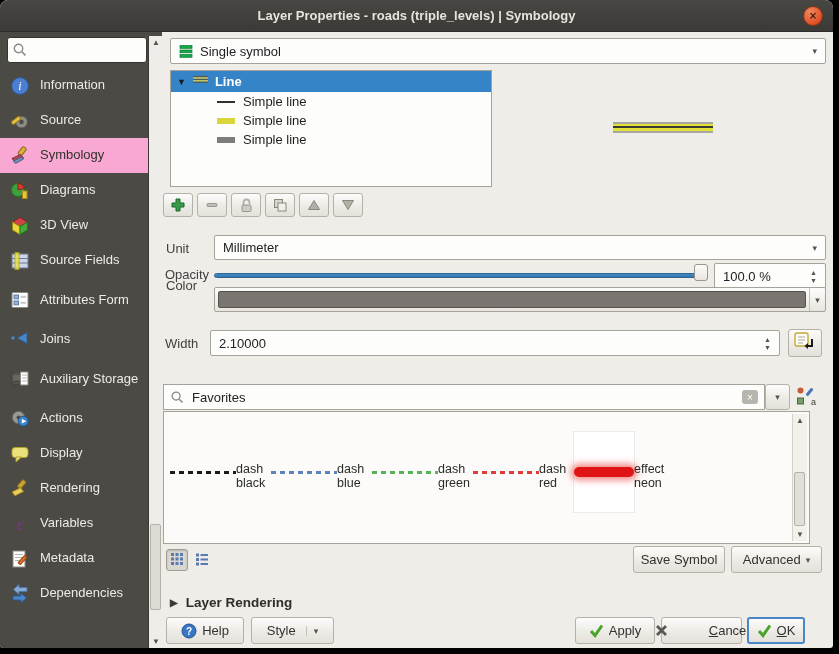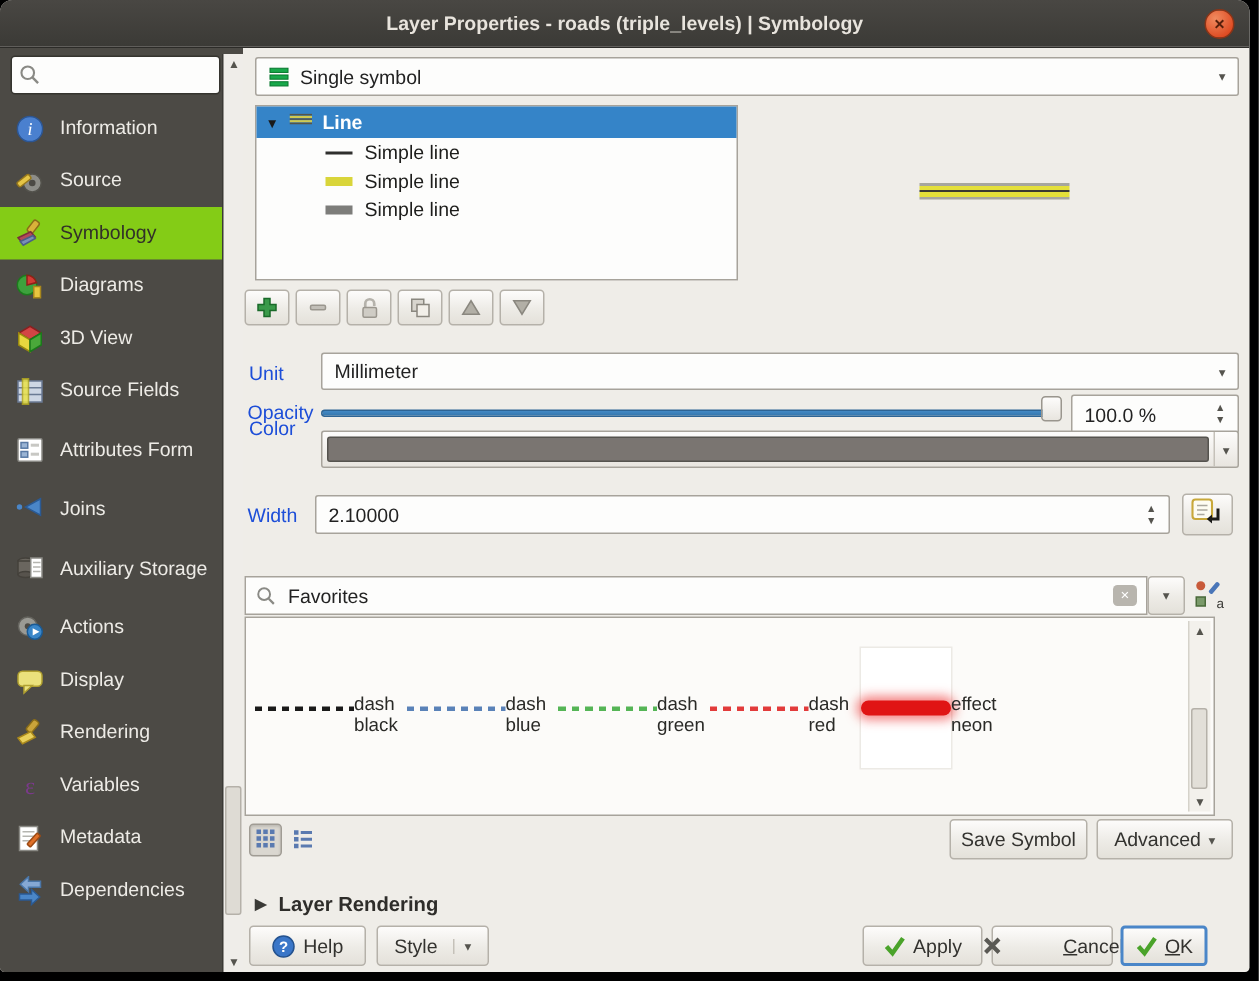--- a/index.html
+++ b/index.html
@@ -20,40 +20,40 @@
   
   .sidebar { position:absolute; left:0; top:32px; width:162px; bottom:0; background:#4c4a45; }
   .sb-search-wrap { position:absolute; left:7px; top:5px; width:140px; height:26px; }
   .sb-search { width:100%; height:100%; border:1px solid #35342f; border-radius:3px;
                background:#fdfdfc; padding:0 6px 0 24px; font-size:12px; color:#333; outline:none; }
   .sb-search-icon { position:absolute; left:5px; top:5px; width:16px; height:16px; }
   .sb-items { position:absolute; left:0; top:36px; width:148px; display:flex; flex-direction:column; }
   .sb-item { display:flex; align-items:center; gap:9px; padding-left:9px; height:35px;
              color:#edebe6; font-size:13px; cursor:pointer; }
   .sb-item.tall { height:44px; }
-  .sb-item.selected { background:#84cc16; color:#323129; }
+  .sb-item.selected { background:#f9a8d4; color:#323129; }
   .sb-item .sb-ic { width:22px; height:20px; flex:0 0 22px; display:flex; align-items:center; justify-content:center; }
   .sb-item .lbl { line-height:1.12; }
   .sb-scroll { position:absolute; right:0; top:4px; bottom:0; width:14px; background:#efede9;
                border-left:1px solid #3a3935; }
   .sb-scroll .arr { position:absolute; left:0; width:14px; height:13px; display:flex;
                     align-items:center; justify-content:center; font-size:8px; color:#55544e; }
   .sb-scroll .arr.up { top:0; }
   .sb-scroll .arr.down { bottom:0; }
   .sb-scroll .thumb { position:absolute; left:1px; width:11px; top:488px; height:86px;
                       background:#dedbd4; border:1px solid #b5b1a9; border-radius:2px; }
 
   
   .btn { position:absolute; background:linear-gradient(#fdfcfb,#edebe6 55%,#e4e1da);
          border:1px solid #b5b1a9; border-radius:3px; color:#33322f; font-size:13px;
          display:flex; align-items:center; justify-content:center; gap:5px; cursor:pointer; }
   .combo { position:absolute; background:#fdfdfc; border:1px solid #a7a39b; border-radius:2px;
            display:flex; align-items:center; gap:6px; padding:0 8px; font-size:13px; color:#222; }
   .combo .arrow, .arrow-glyph { margin-left:auto; font-size:9px; color:#55544e; }
-  .form-label { position:absolute; font-size:13px; color:#1d4ed8; }
+  .form-label { position:absolute; font-size:13px; color:#404040; }
   .spin-col { margin-left:auto; display:flex; flex-direction:column; align-items:center;
               justify-content:center; gap:1px; font-size:7px; color:#55544e; line-height:1; }
 
   
   .tree { position:absolute; left:170px; top:70px; width:322px; height:117px;
           background:#fdfdfc; border:1px solid #a7a39b; }
   .tree-root { height:21px; background:#3584c8; display:flex; align-items:center; gap:7px;
                padding-left:6px; color:#fff; font-weight:bold; font-size:13px; }
   .tree-expand { font-size:9px; color:#1a1a1a; }
   .tree-child { height:19px; display:flex; align-items:center; gap:8px; padding-left:46px;
@@ -554,21 +554,21 @@
 
   <div class="btn" style="left:166px; top:617px; width:78px; height:27px;">
     <span class="icon16">
       <svg viewBox="0 0 16 16" width="16" height="16">
           <circle cx="8" cy="8" r="7" fill="#3a76c8" stroke="#24528f"></circle>
           <text x="8" y="11.8" font-size="10" font-weight="bold" fill="#fff" text-anchor="middle">?</text>
         </svg>
     </span>
     <span>Help</span>
   </div>
-  <div class="btn" style="left:251px; top:617px; width:75px; height:27px; gap:10px;">
+  <div class="btn" style="left:251px; top:617px; width:83px; height:27px; gap:10px;">
     <span>Style</span>
     <span class="arrow-glyph" style="margin:0; border-left:1px solid #c5c1b9; padding-left:7px;">▾</span>
   </div>
   <div class="btn" style="left:575px; top:617px; width:80px; height:27px;">
     <span class="icon14">
       <svg viewBox="0 0 15 15" width="15" height="15">
           <path d="M2 8 L6 12.5 L13 2.5" fill="none" stroke="#4aa32a" stroke-width="3"></path>
         </svg>
     </span>
     <span>Apply</span>

